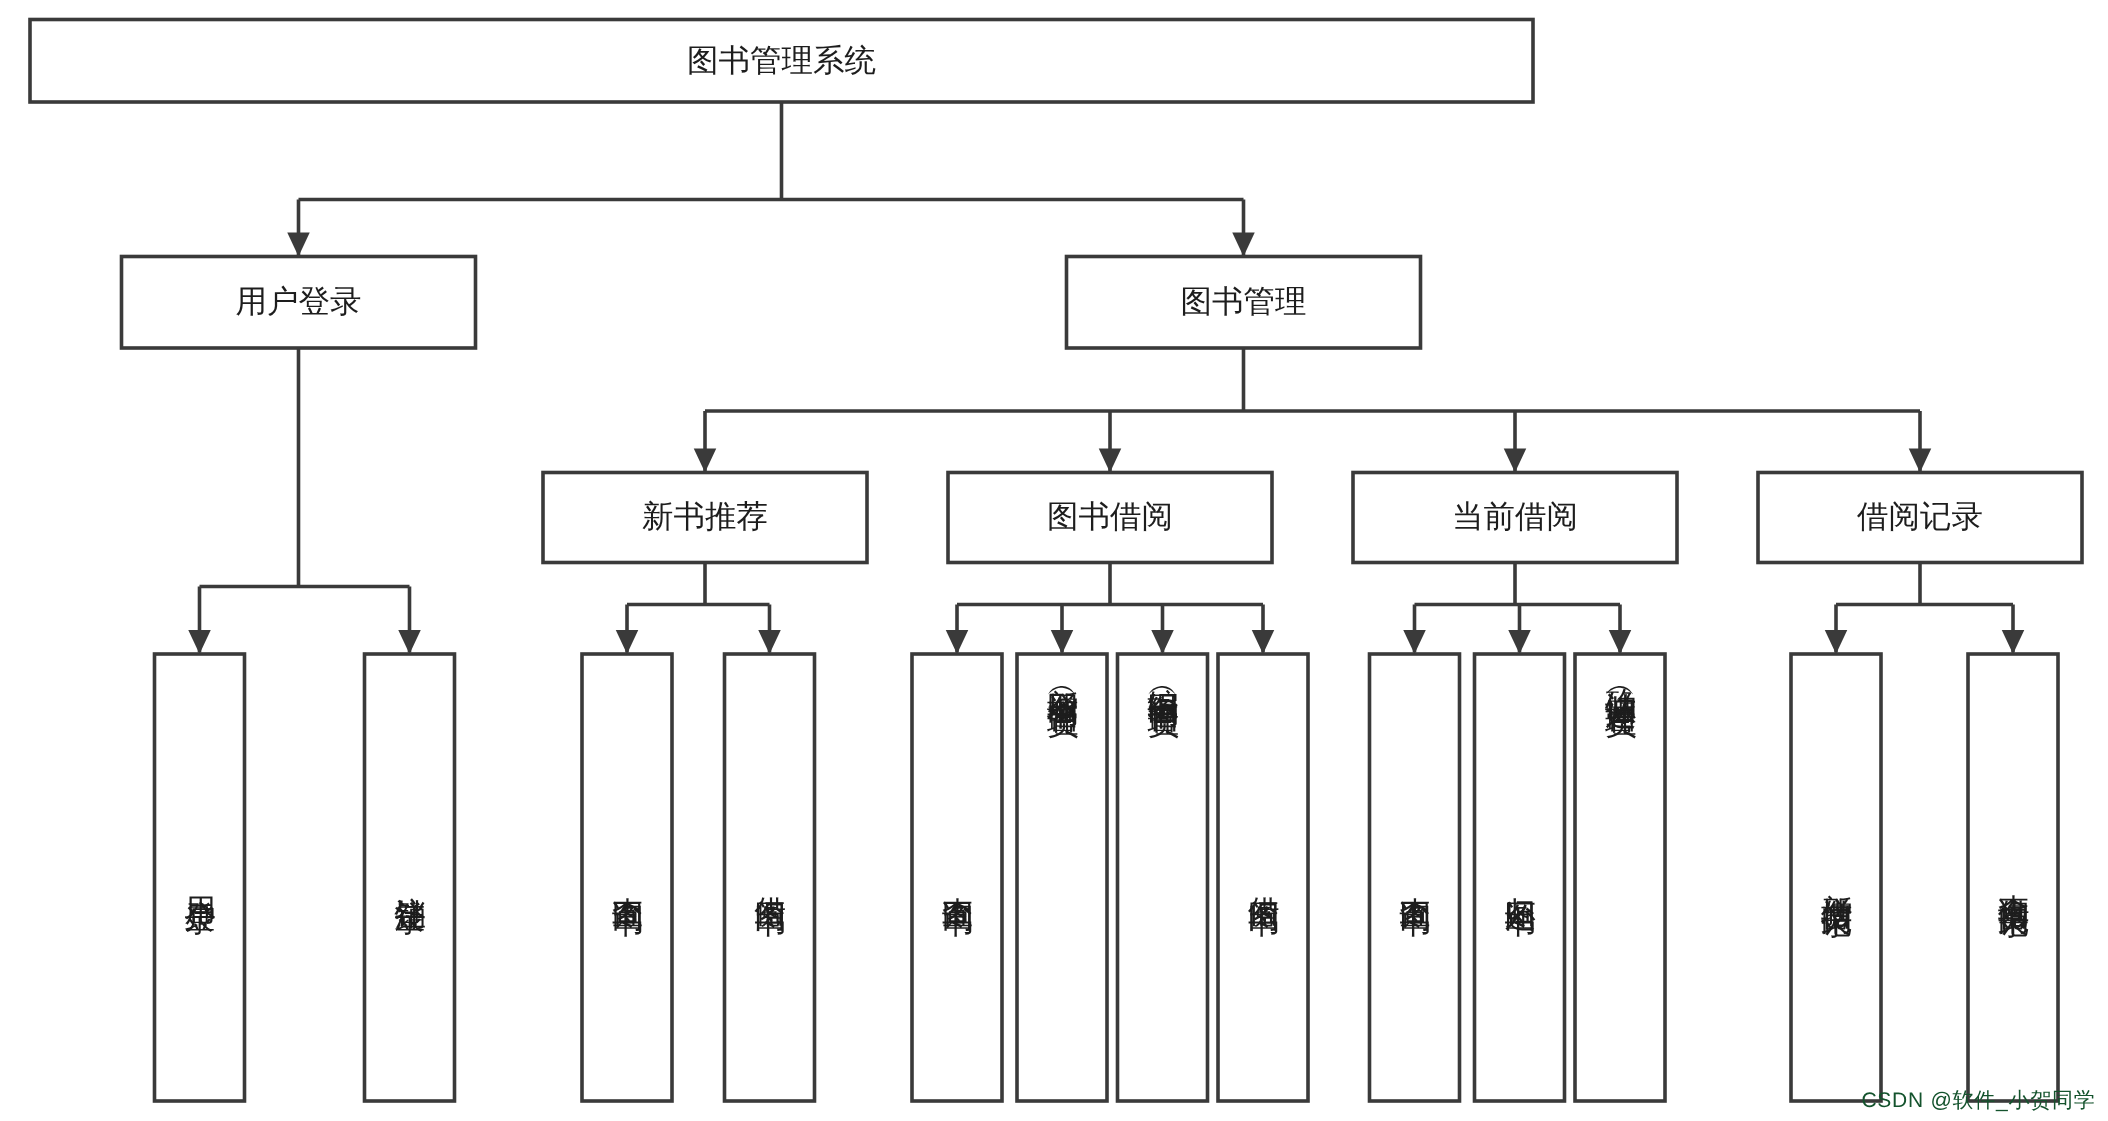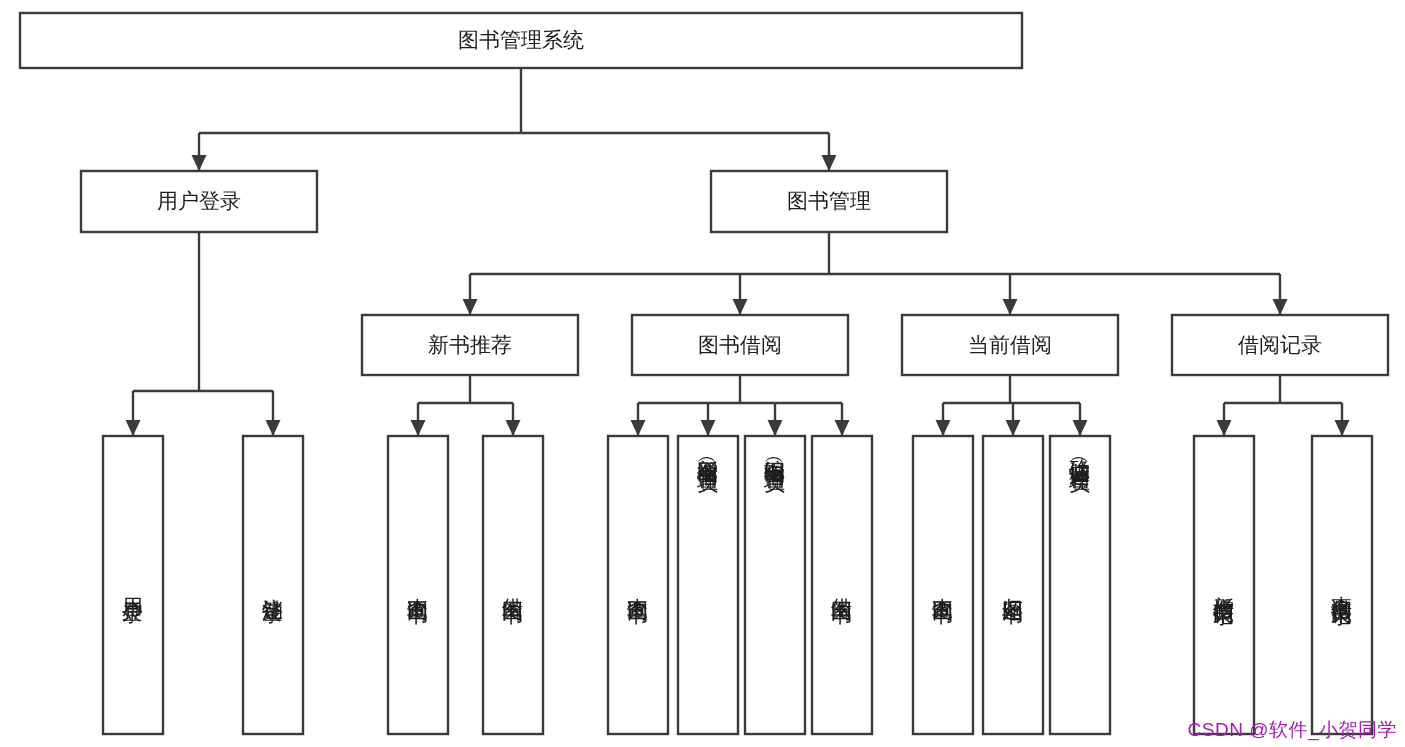--- a/index.html
+++ b/index.html
@@ -67,22 +67,22 @@
     pointer-events: none;
   }
   .vlabel-wrap.mid {
     align-items: center;
   }
   .watermark {
     position: absolute;
     right: 8px;
     bottom: 4px;
     font-family: "Liberation Sans", "DejaVu Sans", sans-serif;
-    font-size: 19px;
-    color: #a21caf;
+    font-size: 14px;
+    color: #14532d;
     letter-spacing: 0.5px;
     white-space: nowrap;
     pointer-events: none;
     margin-top: 35px;
   }
 </style>
 </head>
 <body>
 
 <div id="diagram-root">

